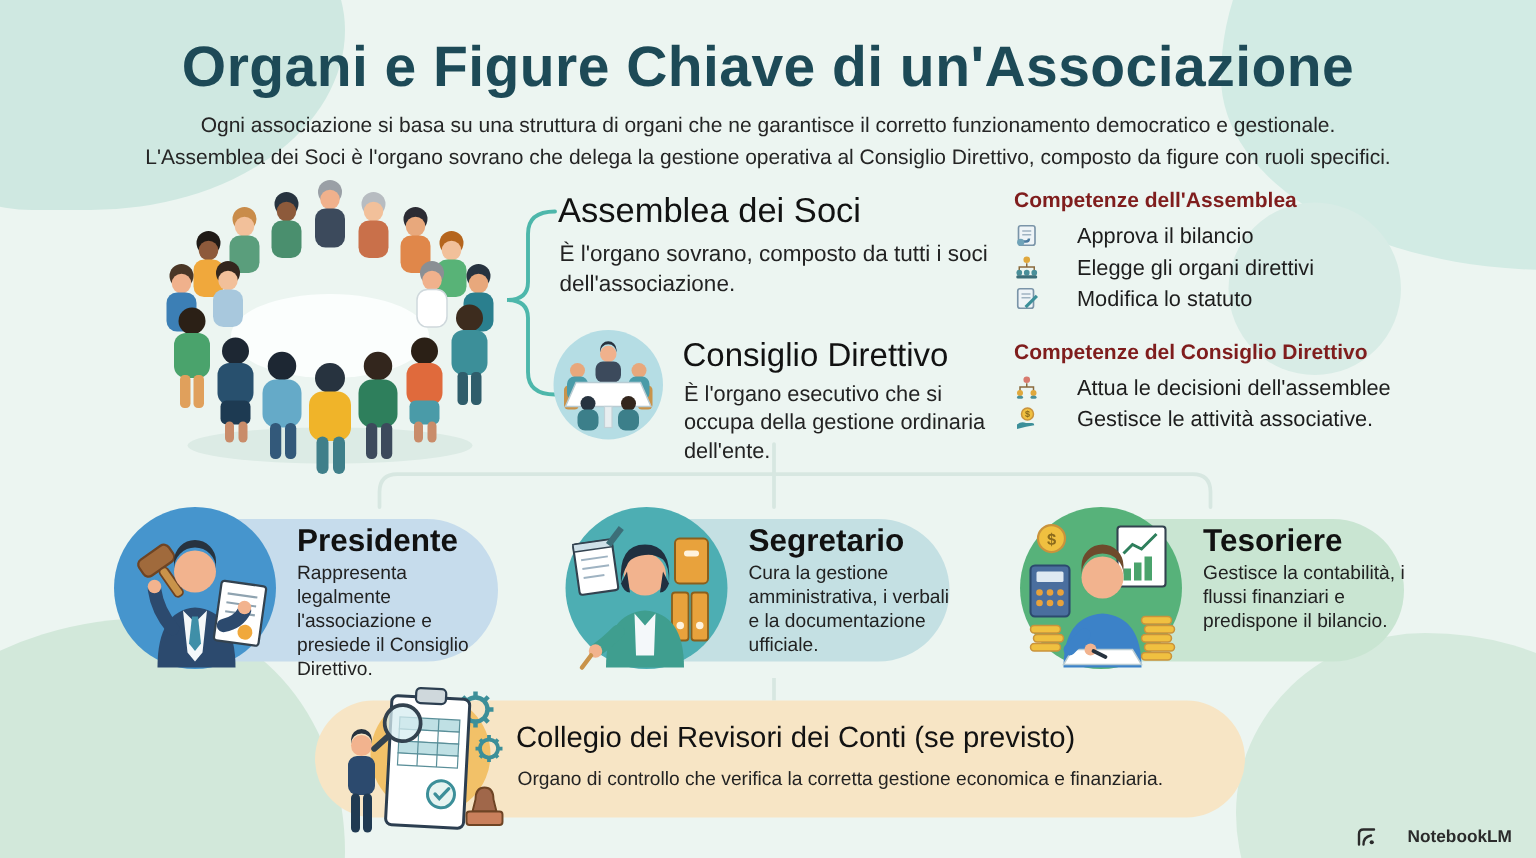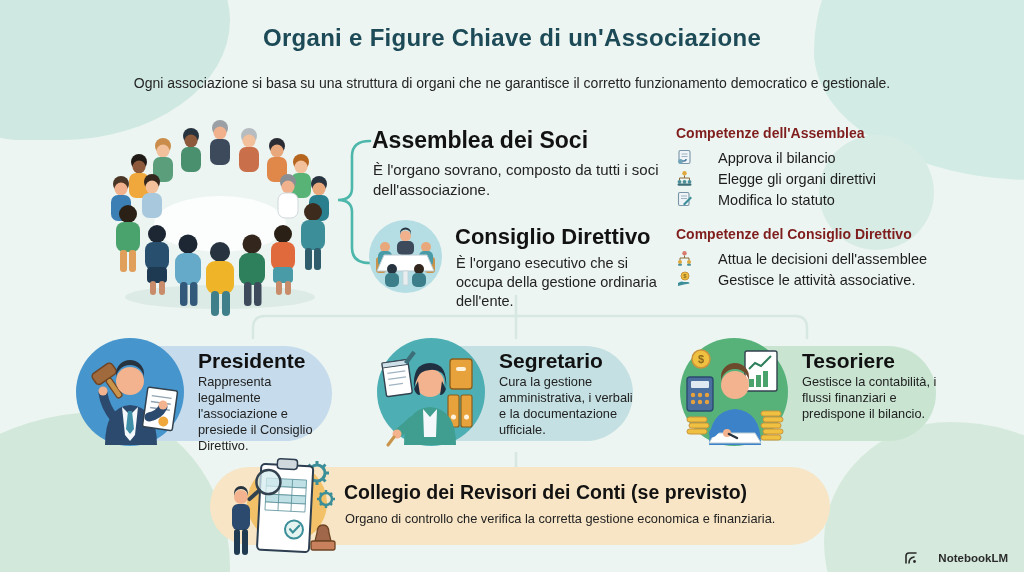--- a/index.html
+++ b/index.html
@@ -16,30 +16,30 @@
   .blob-tr { right:-120px; top:-120px; width:330px; height:300px; background:#d2ebe4;
              border-radius:55% 45% 30% 70% / 60% 40% 55% 45%; }
   .blob-tr2 { right:90px; top:135px; width:115px; height:115px; background:#d8ece6; border-radius:50%; }
   .blob-bl { left:-90px; bottom:-100px; width:320px; height:260px; background:#d2e8da;
              border-radius:60% 40% 55% 45% / 55% 60% 40% 45%; }
   .blob-br { right:-80px; bottom:-90px; width:280px; height:240px; background:#d5eadd;
              border-radius:45% 55% 60% 40% / 50% 45% 55% 50%; }
 
   .page-title {
     position:absolute; left:0; right:0; top:24px; text-align:center;
-    font-size:24px; font-weight:800; letter-spacing:.3px; color:#1d4a57;
+    font-size:38px; font-weight:800; letter-spacing:.3px; color:#1d4a57;
   }
   .page-subtitle {
     position:absolute; left:0; right:0; top:73px; text-align:center;
     font-size:14px; color:#252525; line-height:1.5; font-weight:500;
   }
 
   .svg-abs { position:absolute; }
 
-  .sec-head { position:absolute; font-weight:700; color:#121212;text-align:center; }
+  .sec-head { position:absolute; font-weight:400; color:#121212;text-align:center; }
   .sec-body { position:absolute; color:#232323; line-height:1.32; }
 
   .assemblea-title { left:372px; top:127px; font-size:23px; }
   .assemblea-desc  { left:373px; top:160px; width:296px; font-size:15px; }
 
   .consiglio-title { left:455px; top:224px; font-size:22px; }
   .consiglio-desc  { left:456px; top:254px; width:218px; font-size:14.5px; }
 
   .comp-title { position:absolute; font-weight:800; color:#7f1d1d; font-size:14px; }
   .comp-list  { position:absolute; }
@@ -71,20 +71,21 @@
 
   <div class="blob blob-tl"></div>
   <div class="blob blob-tr"></div>
   <div class="blob blob-tr2"></div>
   <div class="blob blob-bl"></div>
   <div class="blob blob-br"></div>
 
   <div class="page-title">Organi e Figure Chiave di un'Associazione</div>
   <div class="page-subtitle">
     <div>Ogni associazione si basa su una struttura di organi che ne garantisce il corretto funzionamento democratico e gestionale.</div>
+    <div>L'Assemblea dei Soci è l'organo sovrano che delega la gestione operativa al Consiglio Direttivo, composto da figure con ruoli specifici.</div>
   </div>
 
   <svg class="svg-abs" style="left:95px; top:112px;" width="250" height="205" viewBox="0 0 250 205">
     <ellipse cx="125" cy="112" rx="66" ry="28" fill="#fbfefd"></ellipse>
     <ellipse cx="125" cy="185" rx="95" ry="12" fill="#dcebe5"></ellipse>
 
     <g>
         <circle cx="125" cy="16" r="8" fill="#9aa0a6"></circle>
         <circle cx="125" cy="21" r="6.5" fill="#f0b18c"></circle>
         <rect x="115" y="27" width="20" height="26" rx="7" fill="#3c4a5c"></rect>

